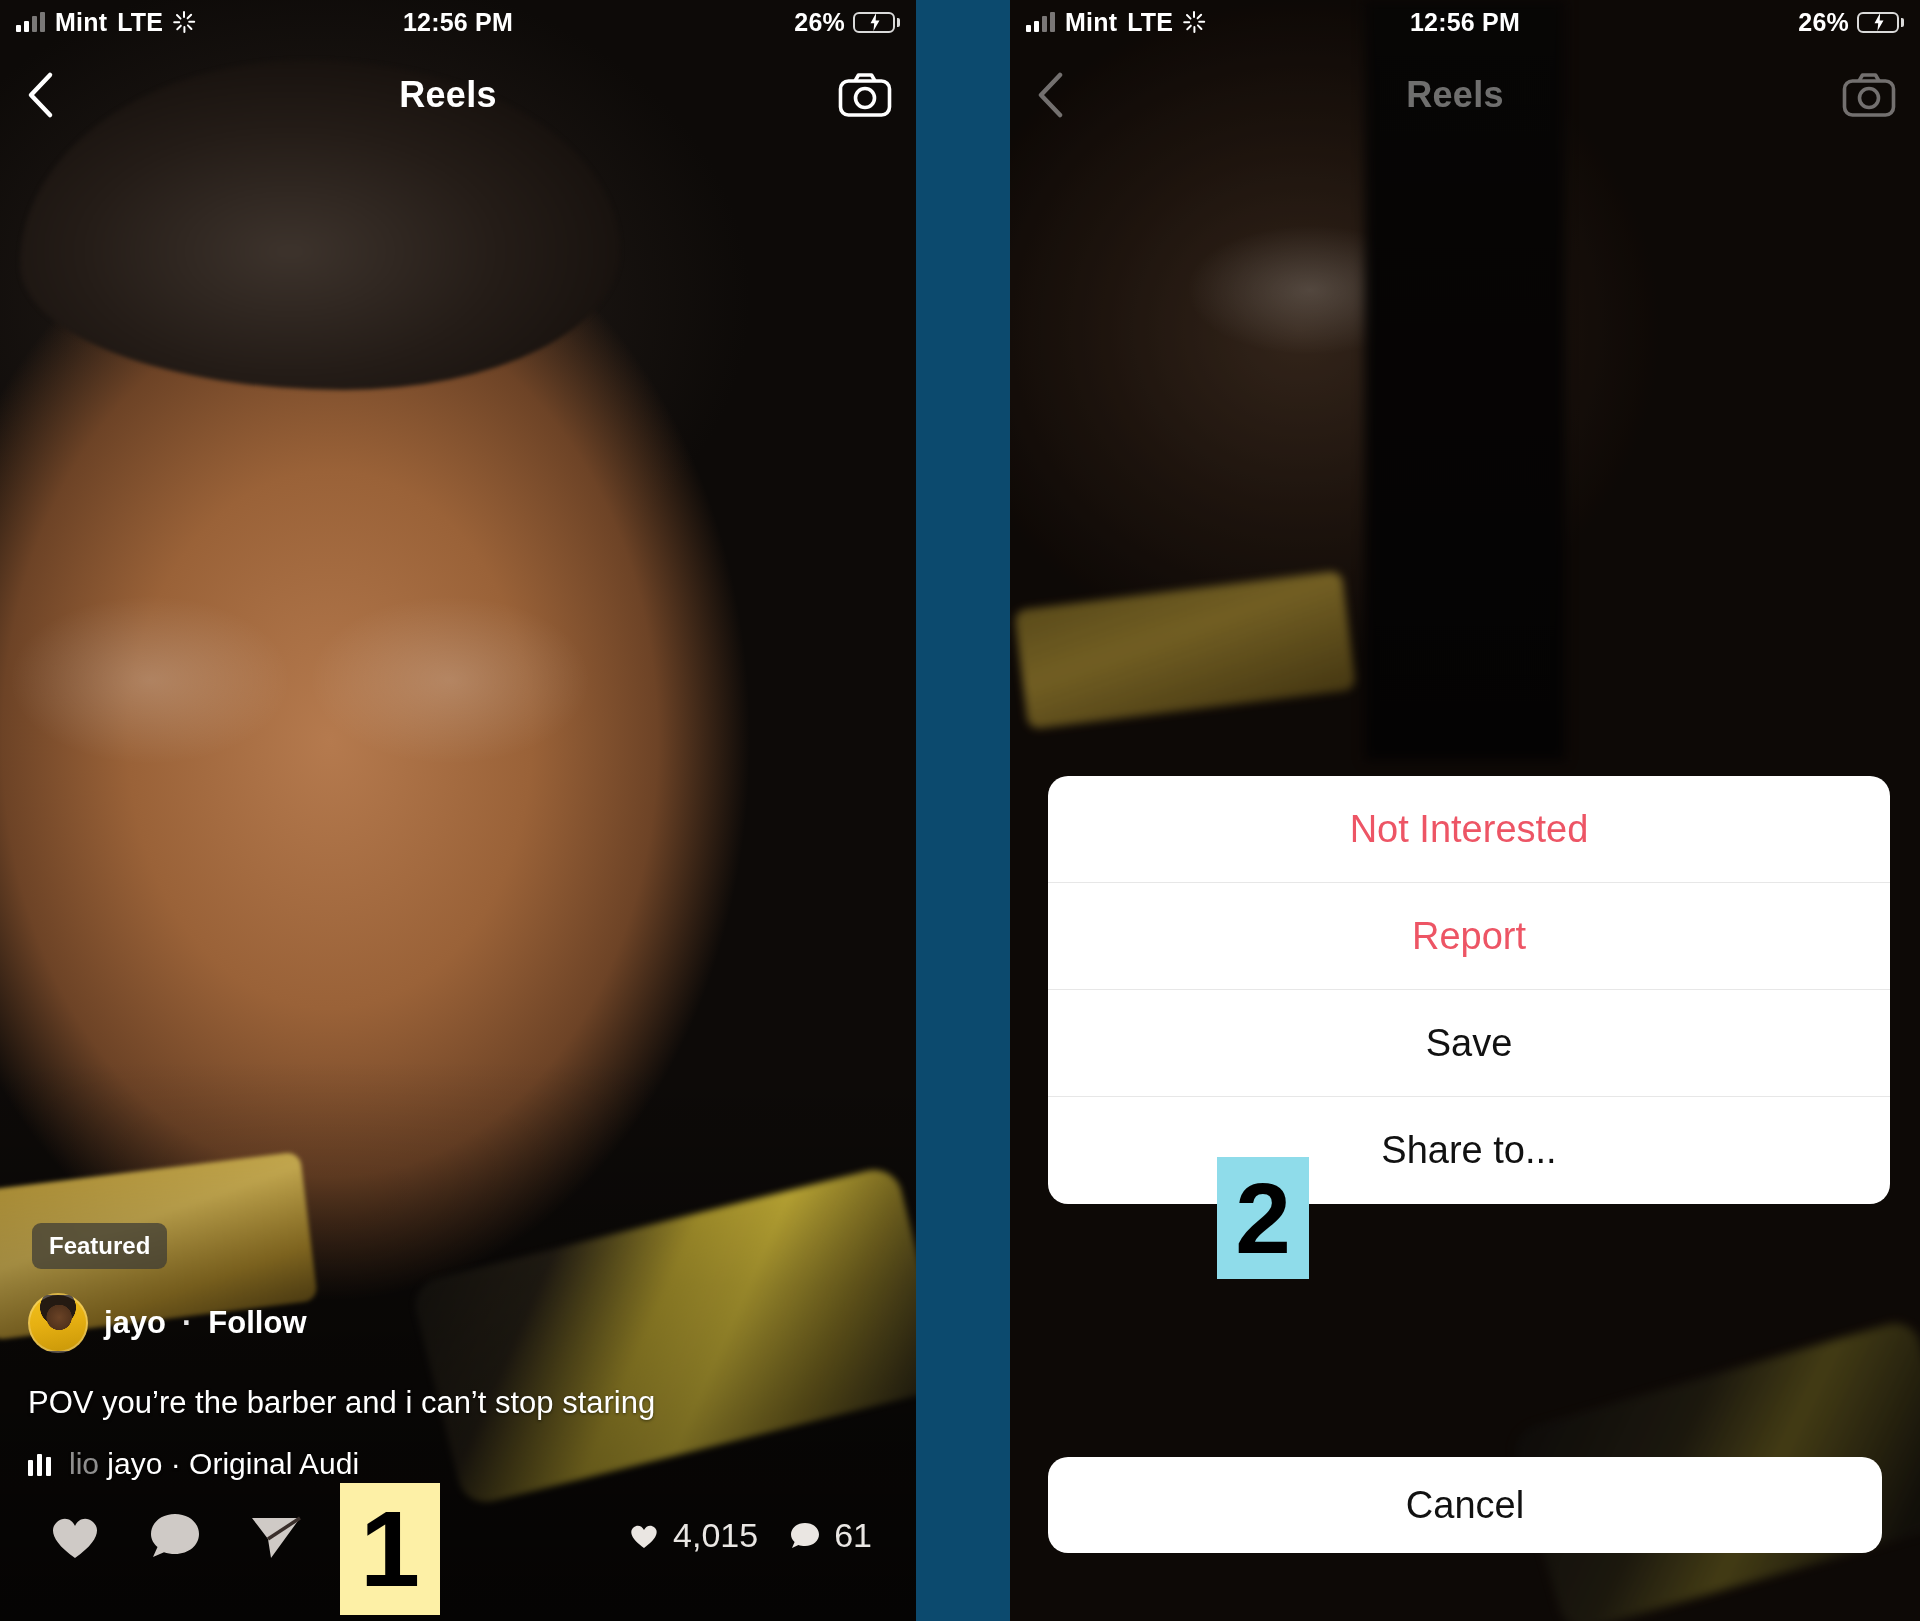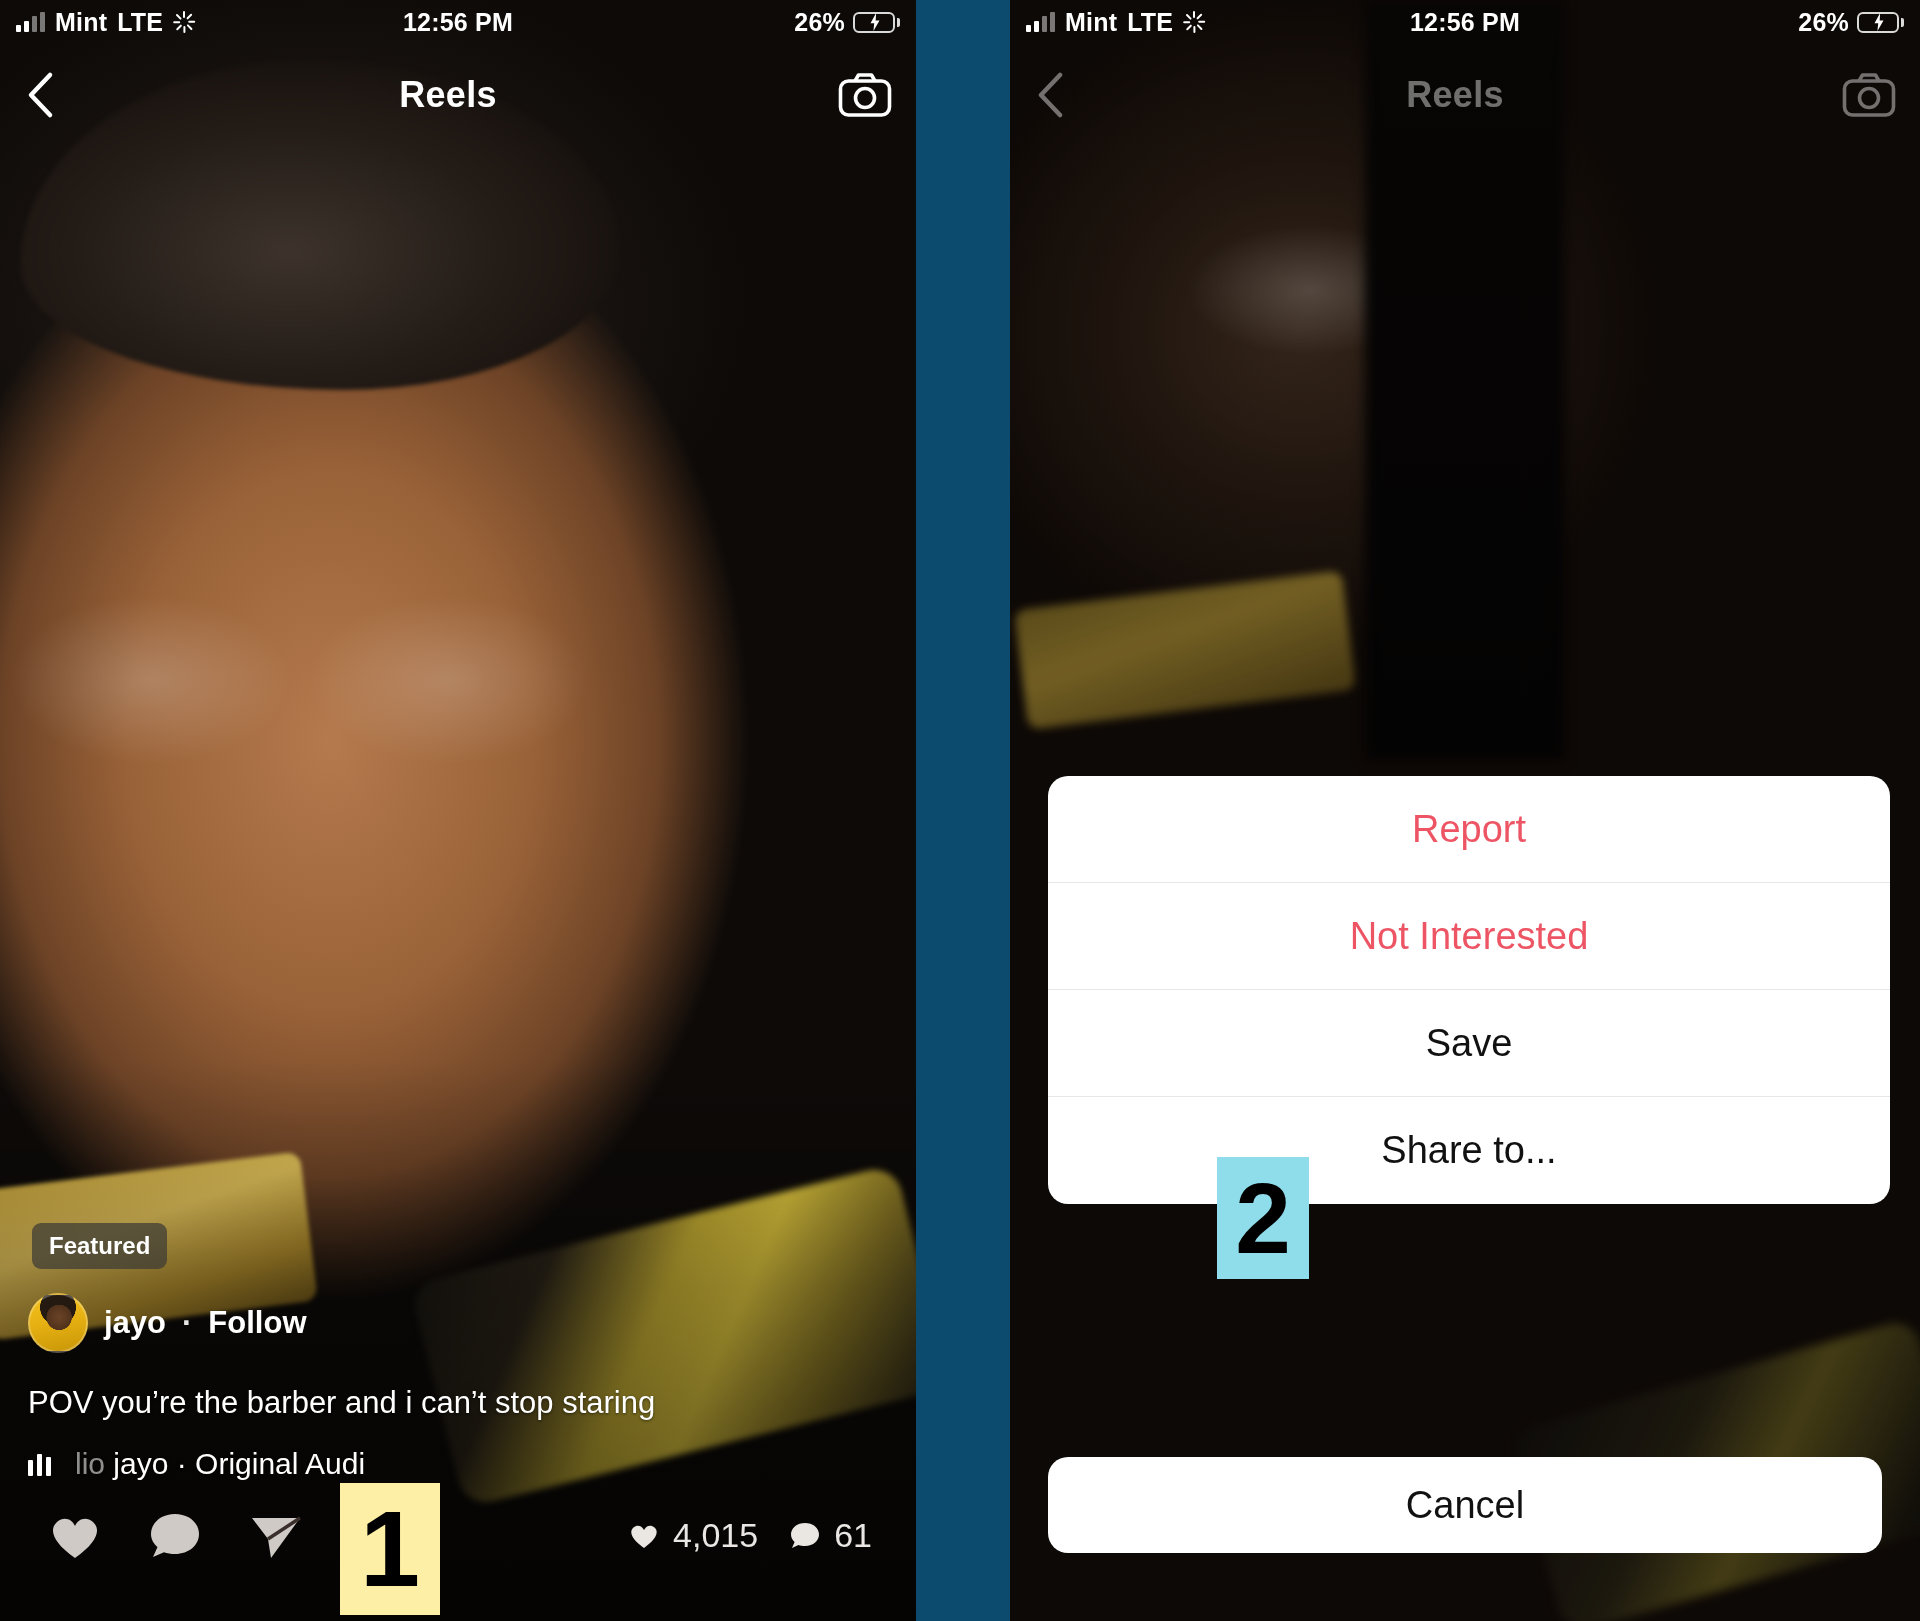--- a/index.html
+++ b/index.html
@@ -153,21 +153,21 @@
   .udot  { color:#fff; font-size:31px; font-weight:700; opacity:.9; }
   .ufollow { color:#fff; font-size:31px; font-weight:700; }
 
   .caption {
     position:absolute; left:28px; right:40px; bottom:200px; z-index:7;
     color:#fff; font-size:31px; font-weight:400; line-height:1.2;
     text-shadow: 0 1px 3px rgba(0,0,0,.55);
   }
   .audiorow {
     position:absolute; left:28px; bottom:140px; z-index:7;
-    display:flex; align-items:center; gap:24px; overflow:hidden; max-width:500px;
+    display:flex; align-items:center; gap:18px; overflow:hidden; max-width:500px;
   }
   .music-bars { display:flex; align-items:flex-end; gap:4px; height:24px; flex:none; }
   .music-bars i { display:block; width:5px; background:#fff; border-radius:1px; }
   .music-bars i:nth-child(1){ height:16px; }
   .music-bars i:nth-child(2){ height:22px; }
   .music-bars i:nth-child(3){ height:19px; }
   .audiotext {
     color:#fff; font-size:30px; font-weight:400; white-space:nowrap;
     text-shadow: 0 1px 3px rgba(0,0,0,.5);
   }
@@ -410,22 +410,22 @@
       </svg>
       <div class="apptitle">Reels</div>
       <svg class="cam" viewBox="0 0 54 46">
         <rect x="2.5" y="9" width="49" height="34" rx="8" fill="none" stroke="#fff" stroke-width="3.6"></rect>
         <path d="M17 9 L20.5 3 H33.5 L37 9" fill="none" stroke="#fff" stroke-width="3.6" stroke-linejoin="round"></path>
         <circle cx="27" cy="26" r="9.5" fill="none" stroke="#fff" stroke-width="3.6"></circle>
       </svg>
     </div>
 
     <div class="sheet">
+      <div class="sheet-item danger">Not Interested</div>
       <div class="sheet-item danger">Report</div>
-      <div class="sheet-item danger">Not Interested</div>
       <div class="sheet-item">Save</div>
       <div class="sheet-item">Share to...</div>
     </div>
 
     <div class="cancel-sheet">Cancel</div>
   </div>
 
   <div class="step-badge" id="step-2">2</div>
 
 </div>

